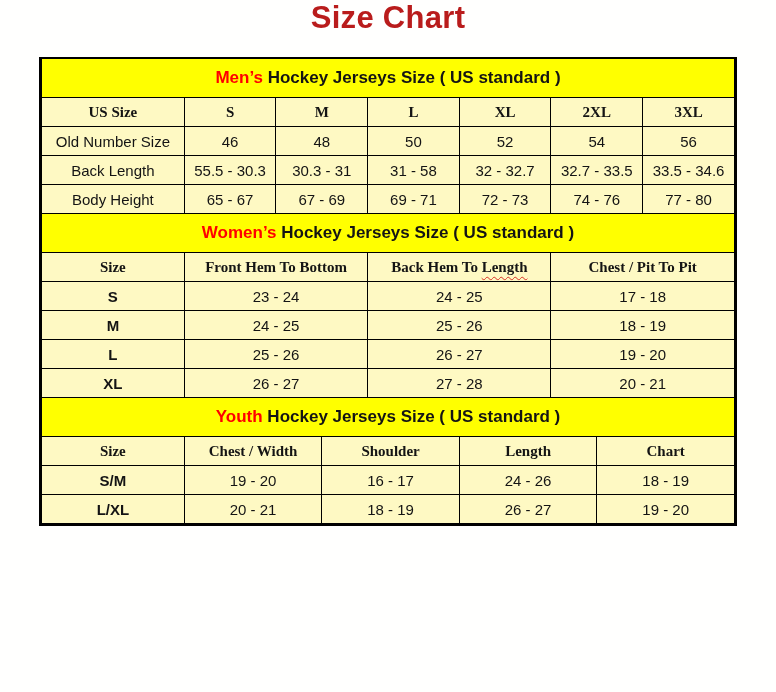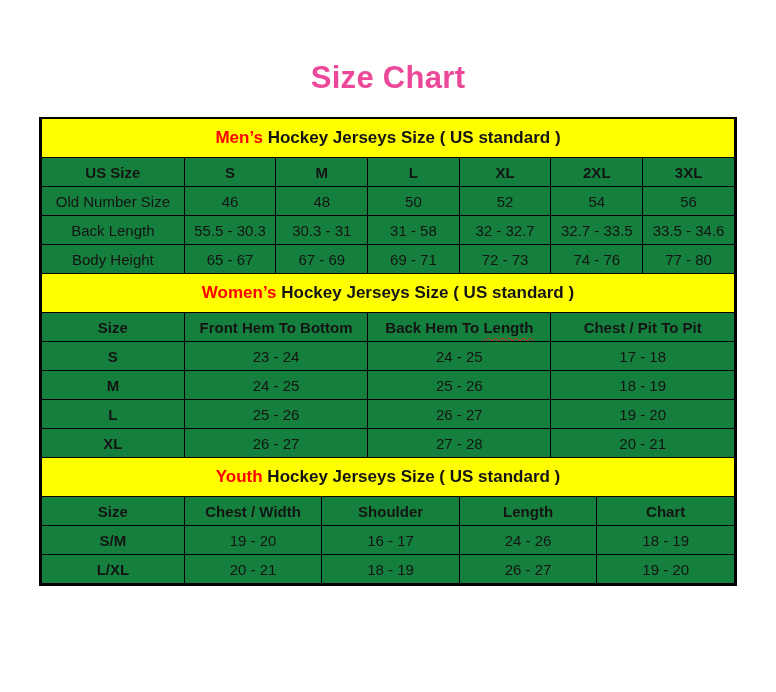--- a/index.html
+++ b/index.html
@@ -6,32 +6,31 @@
   body {
     width: 776px;
     height: 692px;
     background: #fffffe;
     font-family: "Liberation Sans", sans-serif;
     color: #141414;
     overflow: hidden;
   }
   .page-title {
     margin: 0;
-    padding-top: 60px;
     text-align: center;
     font-size: 31px;
     font-weight: bold;
-    color: #ec4899;
+    color: #b91c1c;
     letter-spacing: 0.3px;
   }
   .chart-wrap {
     width: 694px;
     margin: 21px auto 0 auto;
     border: 2.5px solid #000;
-    background: #15803d;
+    background: #fef9c3;
   }
   table {
     width: 100%;
     border-collapse: collapse;
     table-layout: fixed;
   }
   td {
     border: 1.5px solid #000;
     text-align: center;
     vertical-align: middle;
@@ -40,21 +39,21 @@
     padding: 1px 2px;
     white-space: nowrap;
     overflow: hidden;
   }
   tr.band td {
     background: #ffff00;
     font-weight: bold;
     font-size: 17px;
     height: 36px;
   }
-  tr.head td { font-weight: bold; }
+  tr.head td { font-weight: bold; font-family: Liberation Serif, serif; }
   td.bold { font-weight: bold; }
   .red { color: #ff0000; }
   table.follow tr:first-child td { border-top: none; margin-left: 48px; }
   table.lead tr:first-child td { border-top: none; }
   .misspelled {
     text-decoration: underline wavy #d93025;
     text-decoration-thickness: 1px;
     text-underline-offset: 4px;
   }
 </style>

